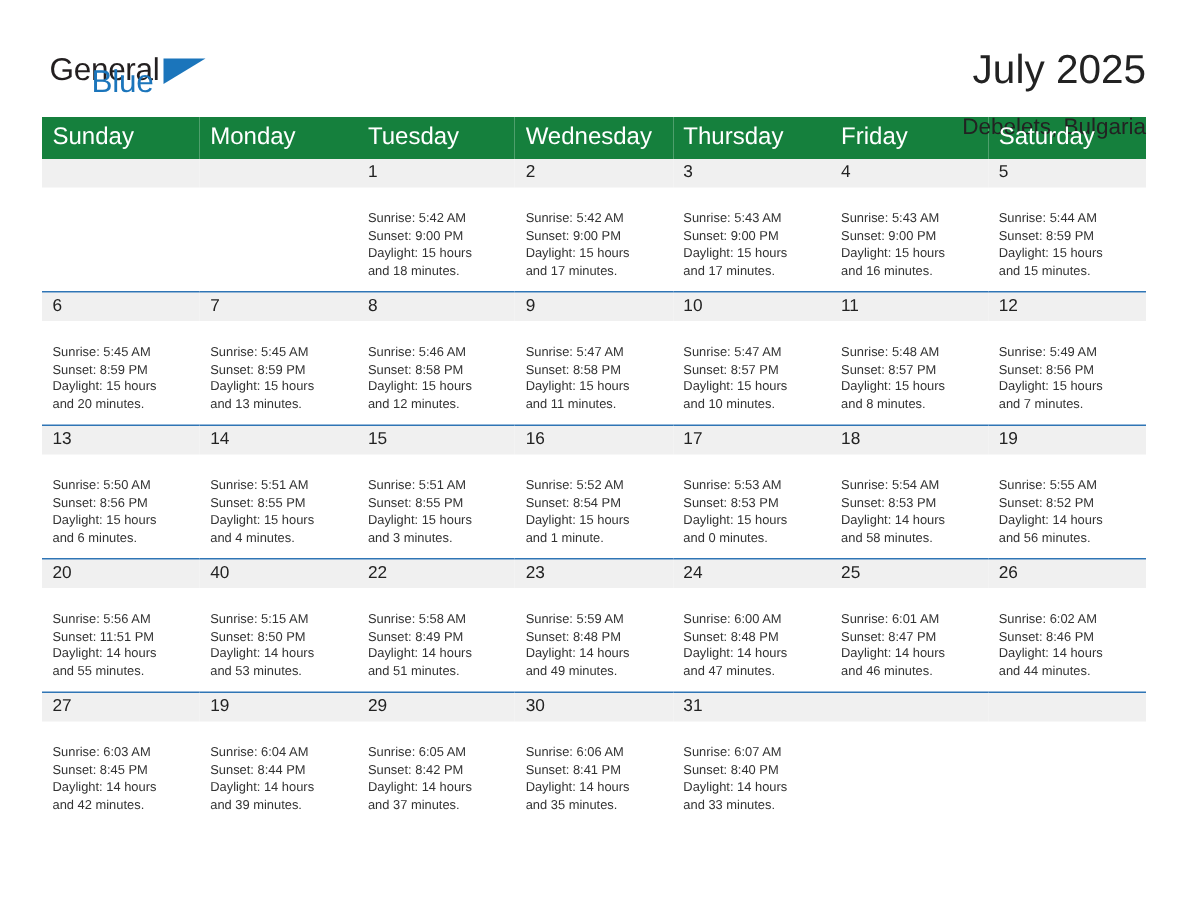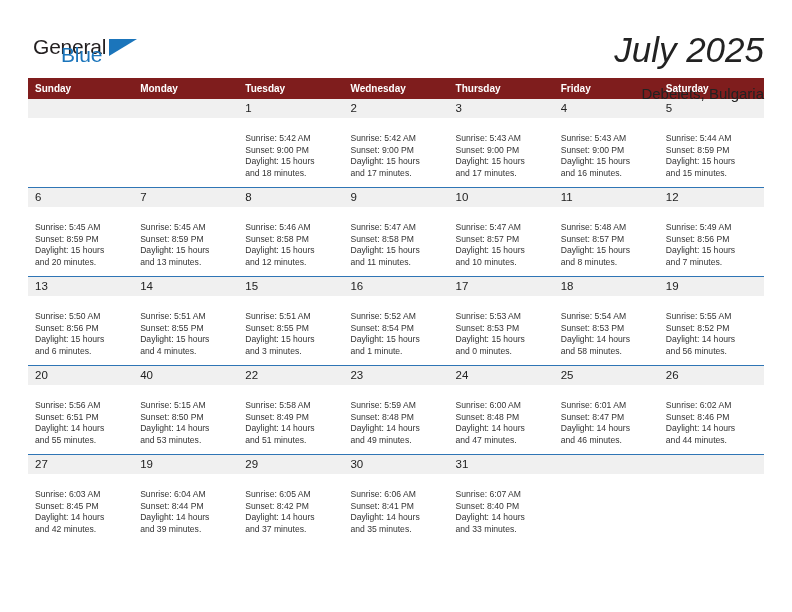--- a/index.html
+++ b/index.html
@@ -64,46 +64,45 @@
     height: 0;
     border-left: 28px solid #1b75bb;
     border-bottom: 17px solid transparent;
   }
 
   .titles {
     text-align: right;
     padding-top: 0px;
   }
   .cal-title {
-    font-size: 35px;
+    font-size: 27px;
     color: #222222;
     line-height: 1.05;
     font-weight: normal;
     margin: 0;
-    font-style: italic;
   }
   .cal-sub {
     font-size: 15px;
     color: #222222;
     margin-top: 16px;
     font-weight: normal;
   }
 
   
   .calendar {
     margin-top: 4px;
     width: 736px;
     border-collapse: collapse;
     table-layout: fixed;
   }
   .calendar th {
-    background: #7f1d1d;
+    background: #15803d;
     color: #ffffff;
-    font-size: 10px;
-    font-weight: bold;
+    font-size: 16px;
+    font-weight: normal;
     text-align: left;
     padding: 5px 0 5px 7px;
     height: 11px;
     border: none;
   }
   .week-row > td {
     vertical-align: top;
     padding: 0;
     border: none;
     border-top: 1.6px solid #2f75b5;
@@ -391,21 +390,21 @@
               </div>
             </div>
           </td>
         </tr>
         <tr class="week-row">
           <td>
             <div class="cell-inner">
               <div class="daynum">20</div>
               <div class="details">
                 <div>Sunrise: 5:56 AM</div>
-                <div>Sunset: 6:51 PM</div>
+                <div>Sunset: 11:51 PM</div>
                 <div>Daylight: 14 hours</div>
                 <div>and 55 minutes.</div>
               </div>
             </div>
           </td>
           <td>
             <div class="cell-inner">
               <div class="daynum">40</div>
               <div class="details">
                 <div>Sunrise: 5:15 AM</div>

